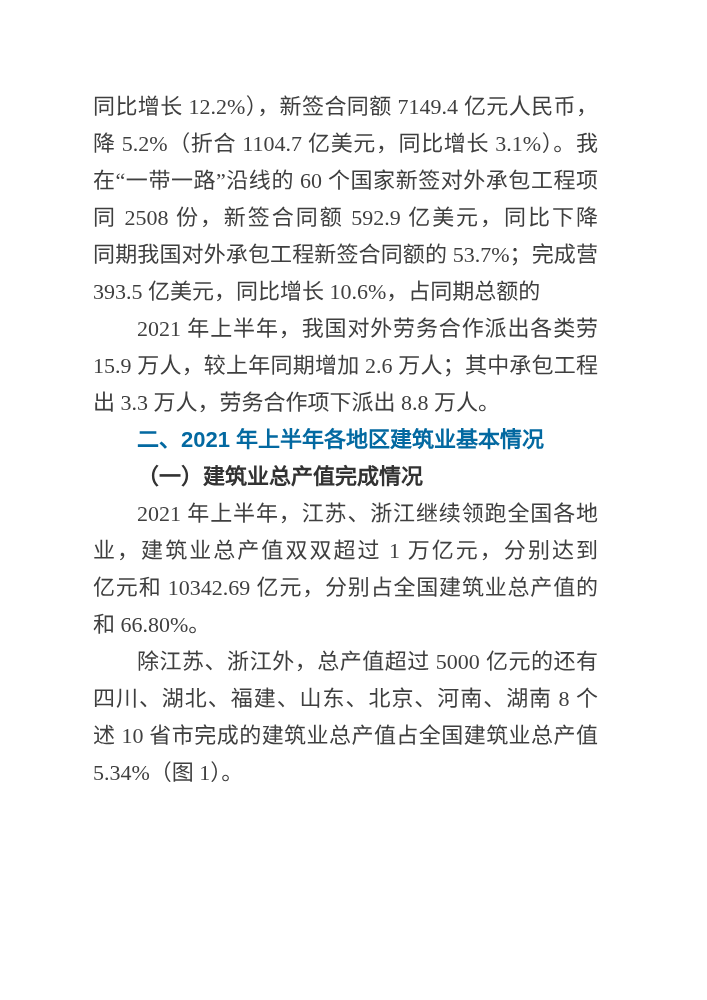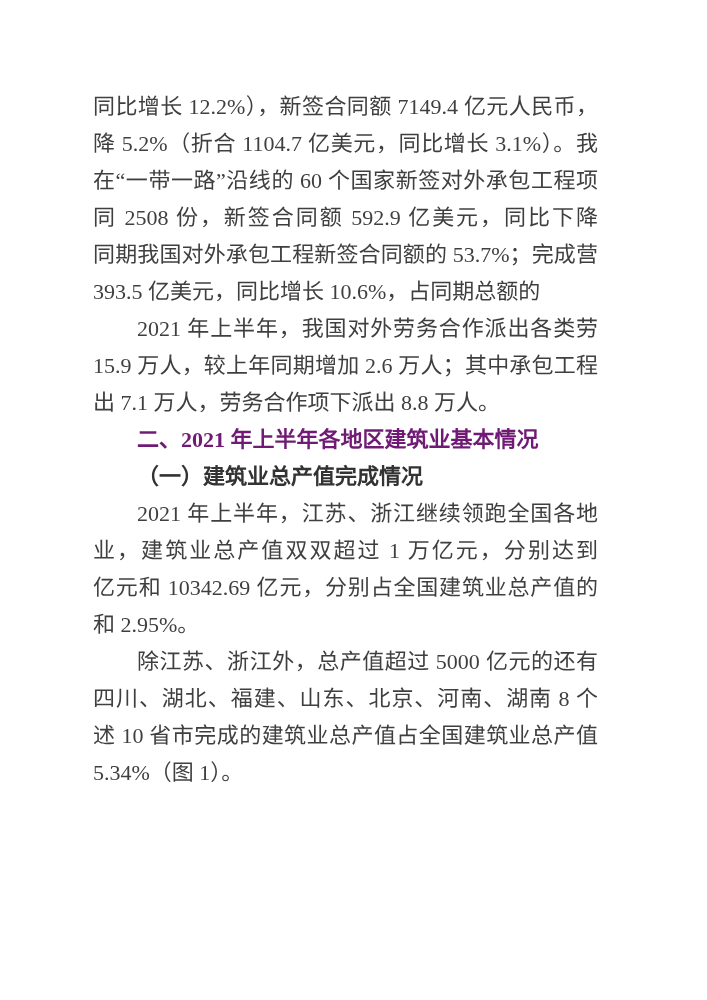--- a/index.html
+++ b/index.html
@@ -34,23 +34,23 @@
     text-align: left;
   }
   .j {
     text-align: justify;
     text-align-last: justify;
   }
   .ind {
     text-indent: 2em;
   }
   .head {
-    font-family: Liberation Serif, serif;
+    font-family: Liberation Sans, sans-serif;
     font-weight: bold;
-    color: #701a75;
+    color: #0369a1;
   }
   .sub {
     font-family: Liberation Serif, serif;
     font-weight: bold;
     color: #333333;
   }
 </style>
 </head>
 <body>
 
@@ -59,30 +59,30 @@
 
     <div class="ln j">同比增长 12.2%），新签合同额 7149.4 亿元人民币，同比下</div>
     <div class="ln j">降 5.2%（折合 1104.7 亿美元，同比增长 3.1%）。我国企业</div>
     <div class="ln j">在“一带一路”沿线的 60 个国家新签对外承包工程项目合</div>
     <div class="ln j">同 2508 份，新签合同额 592.9 亿美元，同比下降 1.7%，占</div>
     <div class="ln j">同期我国对外承包工程新签合同额的 53.7%；完成营业额</div>
     <div class="ln">393.5 亿美元，同比增长 10.6%，占同期总额的 57.9%。</div>
 
     <div class="ln j ind">2021 年上半年，我国对外劳务合作派出各类劳务人员</div>
     <div class="ln j">15.9 万人，较上年同期增加 2.6 万人；其中承包工程项下派</div>
-    <div class="ln">出 7.1 万人，劳务合作项下派出 8.8 万人。</div>
+    <div class="ln">出 3.3 万人，劳务合作项下派出 8.8 万人。</div>
 
     <h2 class="ln head ind">二、2021 年上半年各地区建筑业基本情况</h2>
 
     <h3 class="ln sub ind">（一）建筑业总产值完成情况</h3>
 
     <div class="ln j ind">2021 年上半年，江苏、浙江继续领跑全国各地区建筑</div>
     <div class="ln j">业，建筑业总产值双双超过 1 万亿元，分别达到 13925.18</div>
     <div class="ln j">亿元和 10342.69 亿元，分别占全国建筑业总产值的 11.62%</div>
-    <div class="ln">和 2.95%。</div>
+    <div class="ln">和 66.80%。</div>
 
     <div class="ln j ind">除江苏、浙江外，总产值超过 5000 亿元的还有广东、</div>
     <div class="ln j">四川、湖北、福建、山东、北京、河南、湖南 8 个地区，上</div>
     <div class="ln j">述 10 省市完成的建筑业总产值占全国建筑业总产值的</div>
     <div class="ln">5.34%（图 1）。</div>
 
   </section>
 </main>
 
 </body></html>

